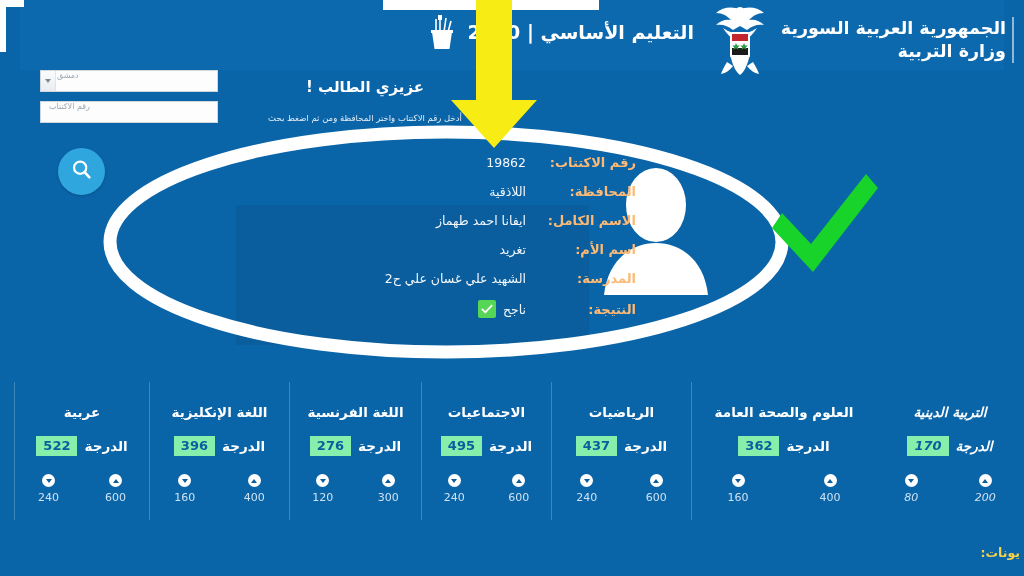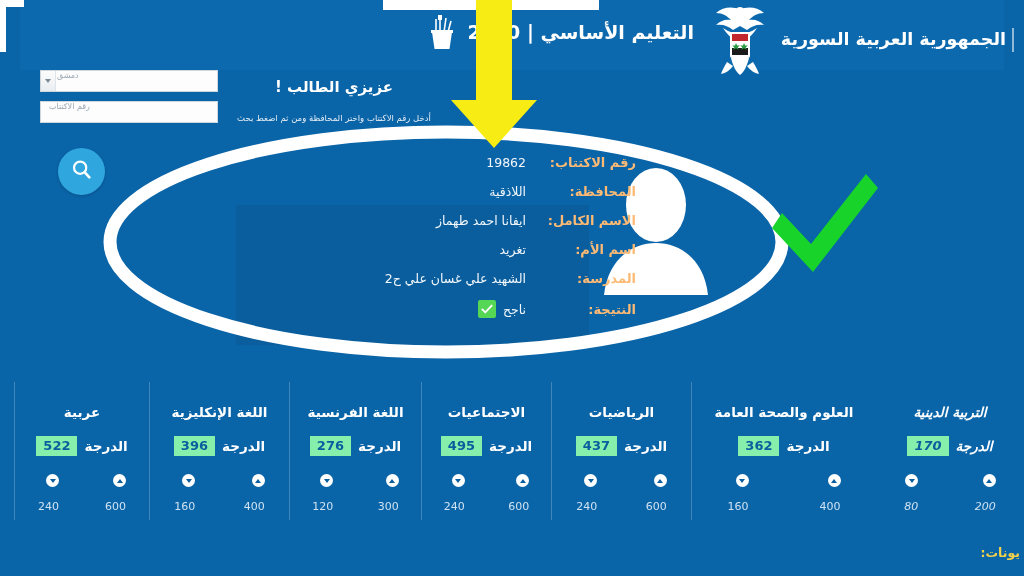--- a/index.html
+++ b/index.html
@@ -73,21 +73,21 @@
   }
   .search-btn{
     position:absolute;left:58px;top:148px;width:47px;height:47px;border-radius:50%;
     background:#2fa6de;border:none;cursor:pointer;
     display:flex;align-items:center;justify-content:center;
     box-shadow:0 1px 3px rgba(0,0,0,.18);
   }
 
   
   .greeting{
-    position:absolute;right:590px;top:78px;width:200px;text-align:center;direction:rtl;
+    position:absolute;right:559px;top:78px;width:200px;text-align:center;direction:rtl;
   }
   .greeting h2{
     margin:0;color:#ffffff;font-size:15px;font-weight:600;line-height:1.2;
   }
   .greeting p{
     margin:16px 0 0;color:#e7eef5;font-size:8.5px;line-height:1.45;
   }
 
   
   .info-card{
@@ -150,21 +150,21 @@
   }
   .subj-grade-label{color:#ffffff;font-size:13.5px;font-weight:600;}
   .subj-grade-box{
     background:#86efac;color:#0b5e9e;font-size:13px;font-weight:700;
     padding:2px 7px;min-width:26px;text-align:center;line-height:1.25;
   }
   .subj-minmax{
     margin-top:18px;display:flex;gap:0;direction:rtl;width:100%;
     justify-content:space-around;
   }
-  .mm{display:flex;flex-direction:column;gap:13px;}
+  .mm{display:flex;flex-direction:column;align-items:center;gap:4px;}
   .mm-dot{
     width:13px;height:13px;border-radius:50%;background:#ffffff;
     display:flex;align-items:center;justify-content:center;
   }
   .mm-dot i{
     width:0;height:0;border-left:3px solid transparent;border-right:3px solid transparent;
     display:block;
   }
   .mm-dot.up i{border-bottom:4.5px solid #0b5e9e;}
   .mm-dot.down i{border-top:4.5px solid #0b5e9e;}
@@ -186,20 +186,21 @@
 
   <div class="top-band"></div>
   <div class="top-band-inner"></div>
   <div class="chrome-bar chrome-a"></div>
   <div class="chrome-bar chrome-b"></div>
   <div class="chrome-bar chrome-c"></div>
 
   <div class="header-right">
     <div class="ministry-text">
       <div class="ministry-l1">الجمهورية العربية السورية</div>
+      <div class="ministry-l2">وزارة التربية</div>
     </div>
     <div class="emblem">
       <svg viewBox="0 0 62 72" width="62" height="72" aria-hidden="true">
         <g fill="#ffffff">
           <ellipse cx="31" cy="10" rx="6" ry="7"></ellipse>
           <path d="M31 6 C24 2 14 3 7 9 C14 9 18 12 22 16 C16 15 11 17 7 21 C14 20 19 22 24 26 L31 22 Z"></path>
           <path d="M31 6 C38 2 48 3 55 9 C48 9 44 12 40 16 C46 15 51 17 55 21 C48 20 43 22 38 26 L31 22 Z"></path>
           <path d="M14 24 C18 30 22 34 27 37 L31 33 L35 37 C40 34 44 30 48 24 C42 28 36 30 31 30 C26 30 20 28 14 24 Z"></path>
           <path d="M22 54 C24 62 27 68 31 71 C35 68 38 62 40 54 Z"></path>
           <path d="M18 58 C15 63 13 67 12 70 C17 69 21 66 24 62 Z"></path>

